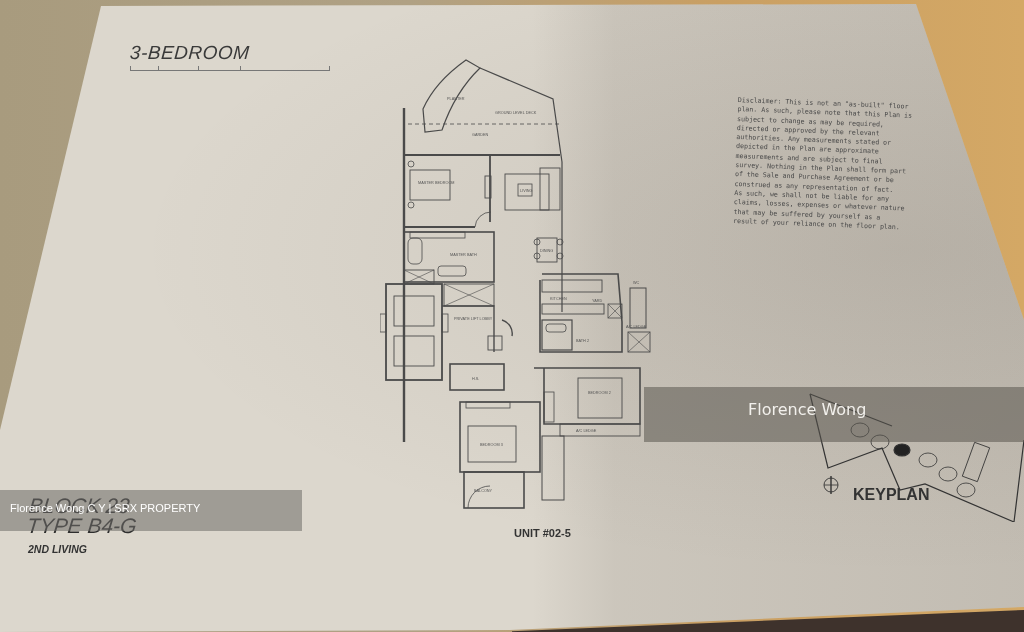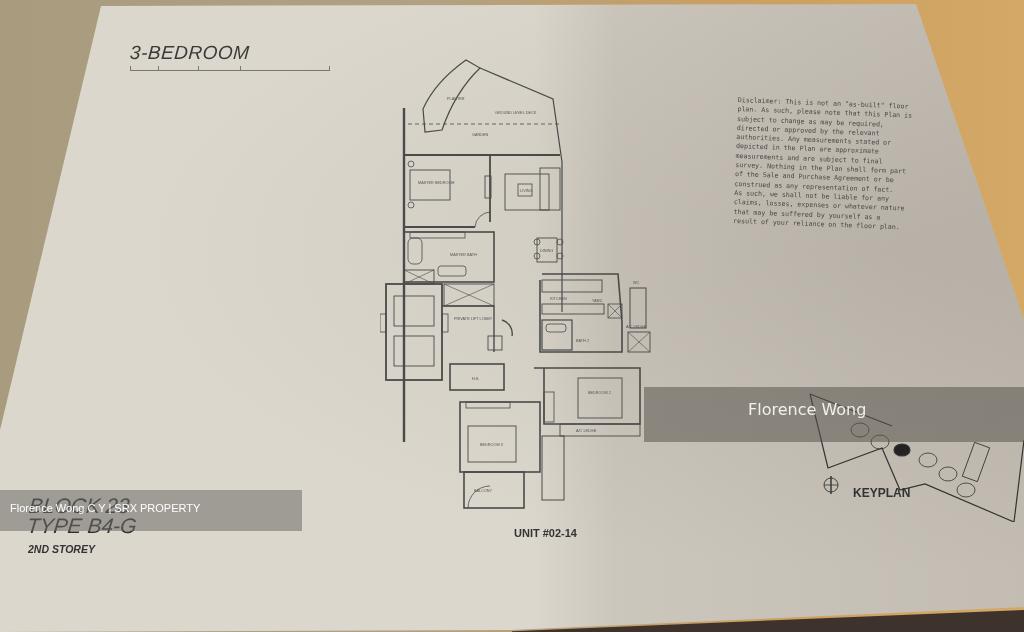--- a/index.html
+++ b/index.html
@@ -18,21 +18,21 @@
 
   .disclaimer { position:absolute; left:738px; top:96px; width:200px; font-family:"DejaVu Sans Mono", monospace; font-size:6.6px; line-height:9.3px; color:#4a4a4a; transform:rotate(2.2deg); transform-origin:left top; }
 
   .plan { position:absolute; left:380px; top:52px; width:290px; height:480px; }
 
   .unit-label { position:absolute; left:514px; top:527px; font-size:11px; font-weight:bold; color:#333; }
   .block-label { position:absolute; left:28px; top:496px; font-size:21px; font-style:italic; color:#2e2e2e; line-height:20px; transform:skewX(-6deg); }
   .storey-label { position:absolute; left:28px; top:543px; font-size:10.5px; font-weight:bold; font-style:italic; color:#333; }
 
   .keyplan { position:absolute; left:800px; top:392px; width:224px; height:130px; }
-  .keyplan-label { position:absolute; left:853px; top:486px; font-size:12px; font-weight:bold; color:#333; }
+  .keyplan-label { position:absolute; left:853px; top:486px; font-size:16px; font-weight:bold; color:#333; }
 
   .wm-right { position:absolute; left:644px; top:387px; width:380px; height:55px; background:rgba(90,85,78,0.55); }
   .wm-right-text { position:absolute; left:700px; top:400px; font-family:"DejaVu Sans", sans-serif; font-size:16px; color:#f2f0ec;margin-left:48px; }
   .wm-left { position:absolute; left:0; top:490px; width:302px; height:41px; background:rgba(110,108,104,0.55); }
   .wm-left-text { position:absolute; left:10px; top:502px; font-family:"Liberation Sans", sans-serif; font-size:11px; color:#ffffff; }
 </style>
 </head>
 <body>
 
 <div class="bg-wood"></div>
@@ -161,26 +161,26 @@
     <text x="246" y="276">A/C LEDGE</text>
     <text x="196" y="290">BATH 2</text>
     <text x="92" y="328">H.S.</text>
     <text x="208" y="342">BEDROOM 2</text>
     <text x="100" y="394">BEDROOM 3</text>
     <text x="196" y="380">A/C LEDGE</text>
     <text x="94" y="440">BALCONY</text>
   </g>
 </svg>
 
-<div class="unit-label">UNIT #02-14</div>
+<div class="unit-label">UNIT #02-5</div>
 <div class="block-label">
   <div>BLOCK 23</div>
   <div>TYPE B4-G</div>
 </div>
-<div class="storey-label">2ND STOREY</div>
+<div class="storey-label">2ND LIVING</div>
 
 <svg class="keyplan" viewBox="0 0 224 130" width="224" height="130" fill="none" stroke="#333" stroke-width="1.2">
   <path d="M10 2 L92 34 M92 34 L92 34"></path>
   <path d="M10 2 L28 76 L82 56 L100 98 L125 92 L214 130 L224 48"></path>
   <g stroke-width="0.8">
     <ellipse cx="60" cy="38" rx="9" ry="7"></ellipse>
     <ellipse cx="80" cy="50" rx="9" ry="7"></ellipse>
     <ellipse cx="128" cy="68" rx="9" ry="7"></ellipse>
     <ellipse cx="148" cy="82" rx="9" ry="7"></ellipse>
     <ellipse cx="166" cy="98" rx="9" ry="7"></ellipse>

